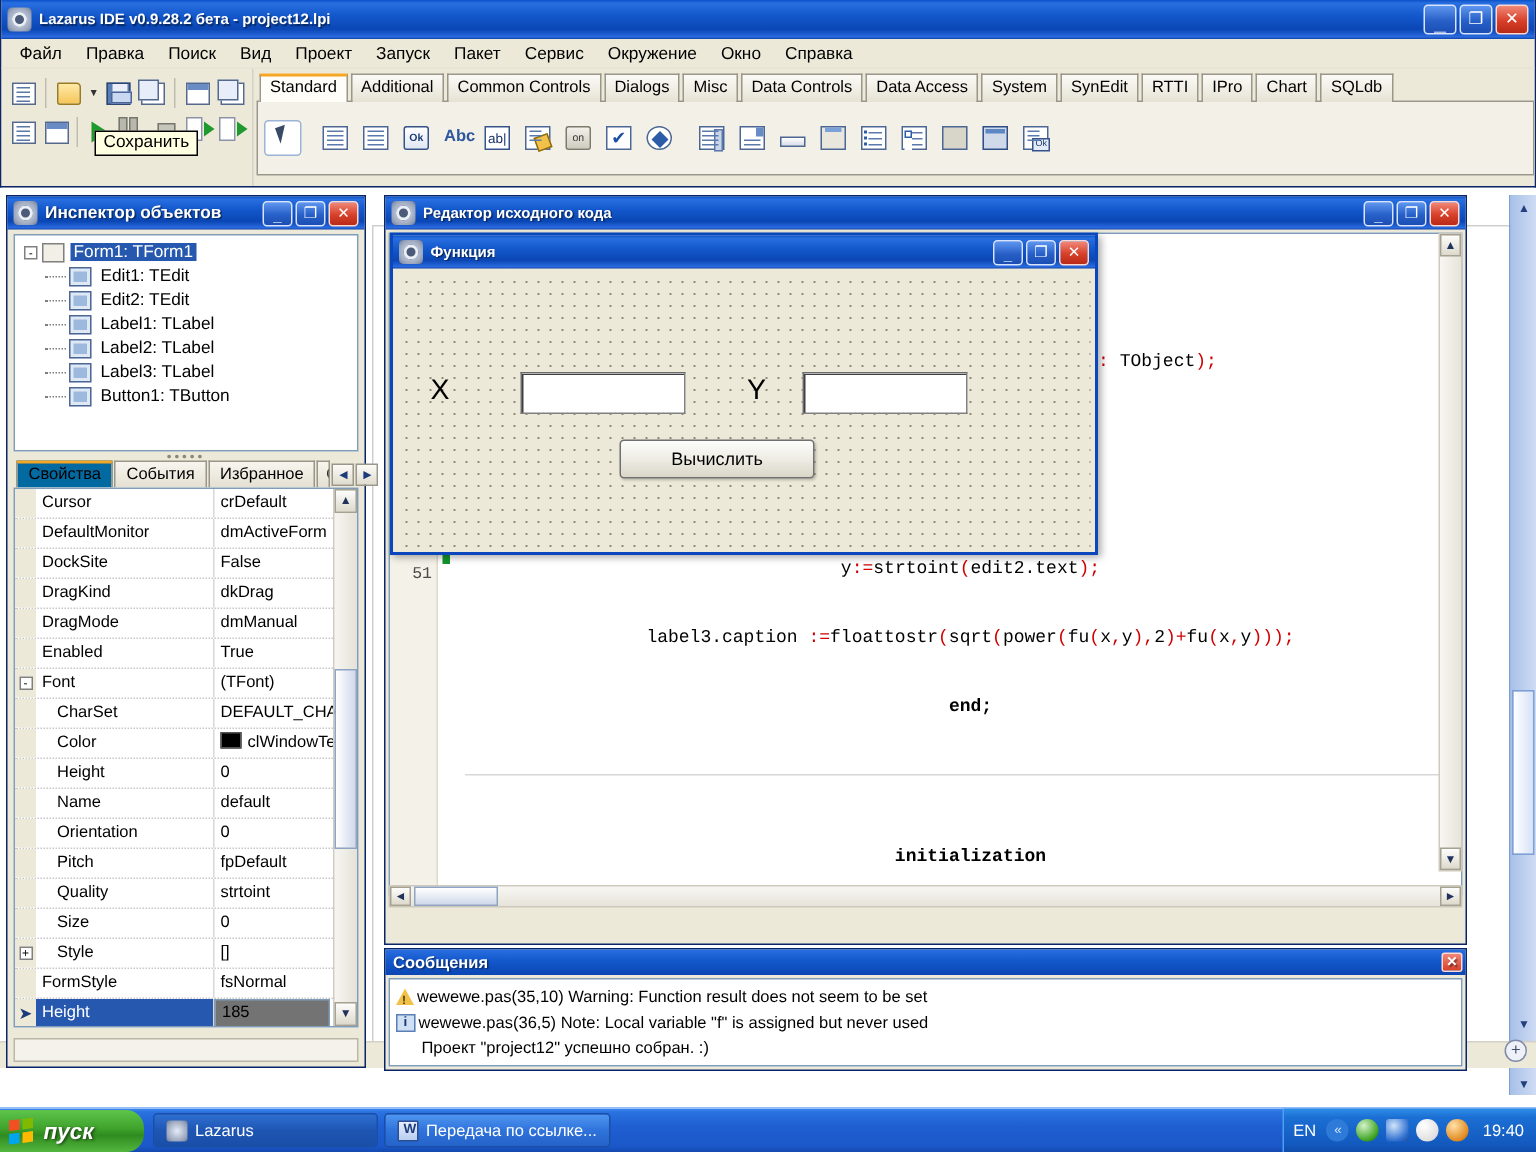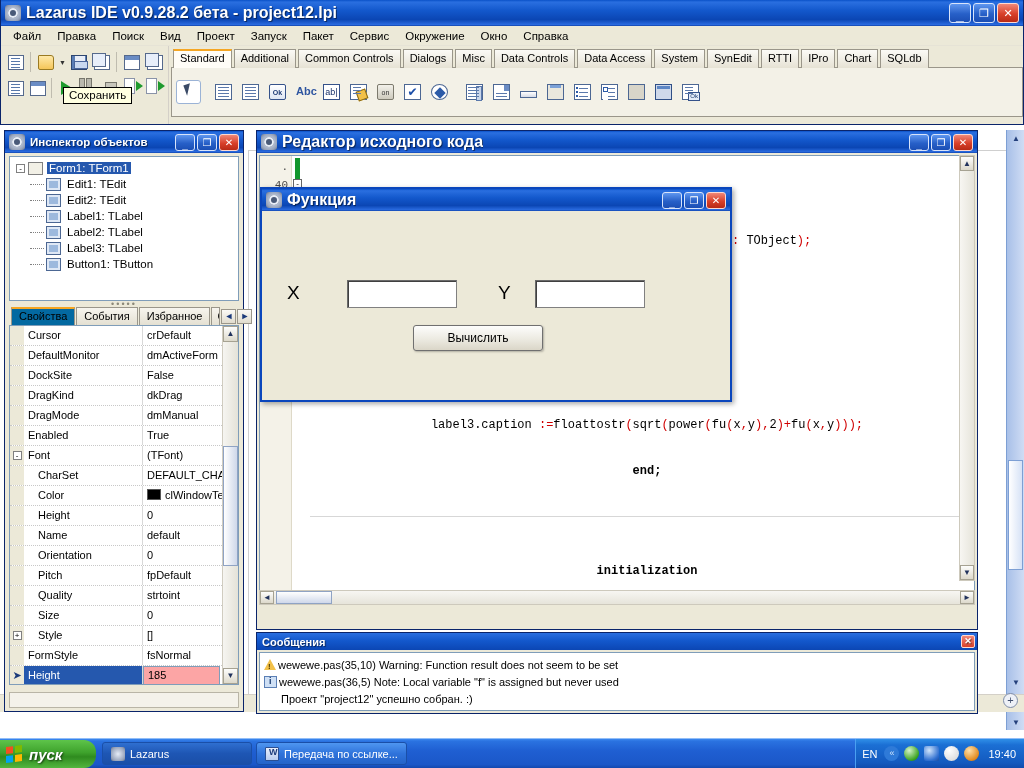--- a/index.html
+++ b/index.html
@@ -88,21 +88,21 @@
     width: 16px; height: 16px; margin-right: 5px;
     background: radial-gradient(circle at 50% 50%, #dfe6f2 0%, #9aa6bd 70%, #6b7489 100%);
     border-radius: 3px; position: relative; flex: 0 0 auto;
   }
   .titlebar .tb-icon:after {
     content: ""; position: absolute; left: 3px; top: 3px; width: 10px; height: 10px;
     background: #4a5a78; border-radius: 50%;
     box-shadow: inset 0 0 0 2px #e9eef7;
   }
   .titlebar .tb-title {
-    font-weight: bold; font-size: 16px;
+    font-weight: bold; font-size: 10px;
     text-shadow: 1px 1px 1px rgba(0,0,0,0.55);
     white-space: nowrap; overflow: hidden;
   }
   .titlebar .tb-buttons { margin-left: auto; display: flex; gap: 2px; padding-right: 2px; }
   .tb-btn {
     width: 22px; height: 20px; border-radius: 3px;
     border: 1px solid #d8e4fb;
     background: linear-gradient(to bottom,#5f96ef,#2760c8 55%,#1b4eb4);
     position: relative;
   }
@@ -344,21 +344,21 @@
     font-size: 8px; line-height: 7px; text-align: center;
   }
   .grid-row .pname {
     width: 119px; flex: 0 0 auto; padding-left: 4px; line-height: 19px;
     border-right: 1px solid #d8d8d8; overflow: hidden; white-space: nowrap;
   }
   .grid-row .pval { flex: 1; padding-left: 4px; line-height: 19px; overflow: hidden; white-space: nowrap; }
   .grid-row.sub .pname { padding-left: 14px; }
   .grid-row.selected .pname { background: #2558ae; color: #fff; }
   .grid-row.selected .pval {
-    background: #fca5a5; border: 1px solid #7f9db9; margin: 0 18px 0 0; line-height: 17px;
+    background: #737373; border: 1px solid #7f9db9; margin: 0 18px 0 0; line-height: 17px;
   }
   .grid-row.selected .gutter { color: #1b3a7a; }
   .swatch { display:inline-block; width: 14px; height: 11px; background: #000; border: 1px solid #555;
     vertical-align: -1px; margin-right: 4px; }
   .grid-scroll {
     position: absolute; right: 0; top: 0; width: 16px; height: 100%;
     background: linear-gradient(to right,#f6f5f1,#e4e2d8);
     border-left: 1px solid #d0ccc0;
   }
   .grid-scroll .sb {
@@ -448,21 +448,20 @@
   .ed-status .seg.mod { width: 170px; }
   .ed-status .seg.ins { width: 60px; }
   .ed-status .seg.path { flex: 1; border-right: none; }
 
   
   .form-win {
     position: absolute; left: 260px; top: 155px; width: 472px; height: 215px;
     border: 2px solid #0a46bc; background: #ece9d8;
     box-shadow: 2px 2px 5px rgba(0,0,0,0.35);
     z-index: 20;
-    margin-top: 32px;
   }
   .form-win .titlebar { height: 22px; }
   .form-win .tb-btn { width: 20px; height: 17px; }
   .form-win .tb-btn .g { line-height: 15px; font-size: 10px; }
   .form-win .tb-btn.min .g { line-height: 19px; }
   .form-canvas {
     position: absolute; left: 3px; top: 25px; right: 3px; bottom: 3px;
     background-color: #ece9d8;
     background-image: radial-gradient(circle, #8e8b7d 0.6px, transparent 0.7px);
     background-size: 8px 8px;

